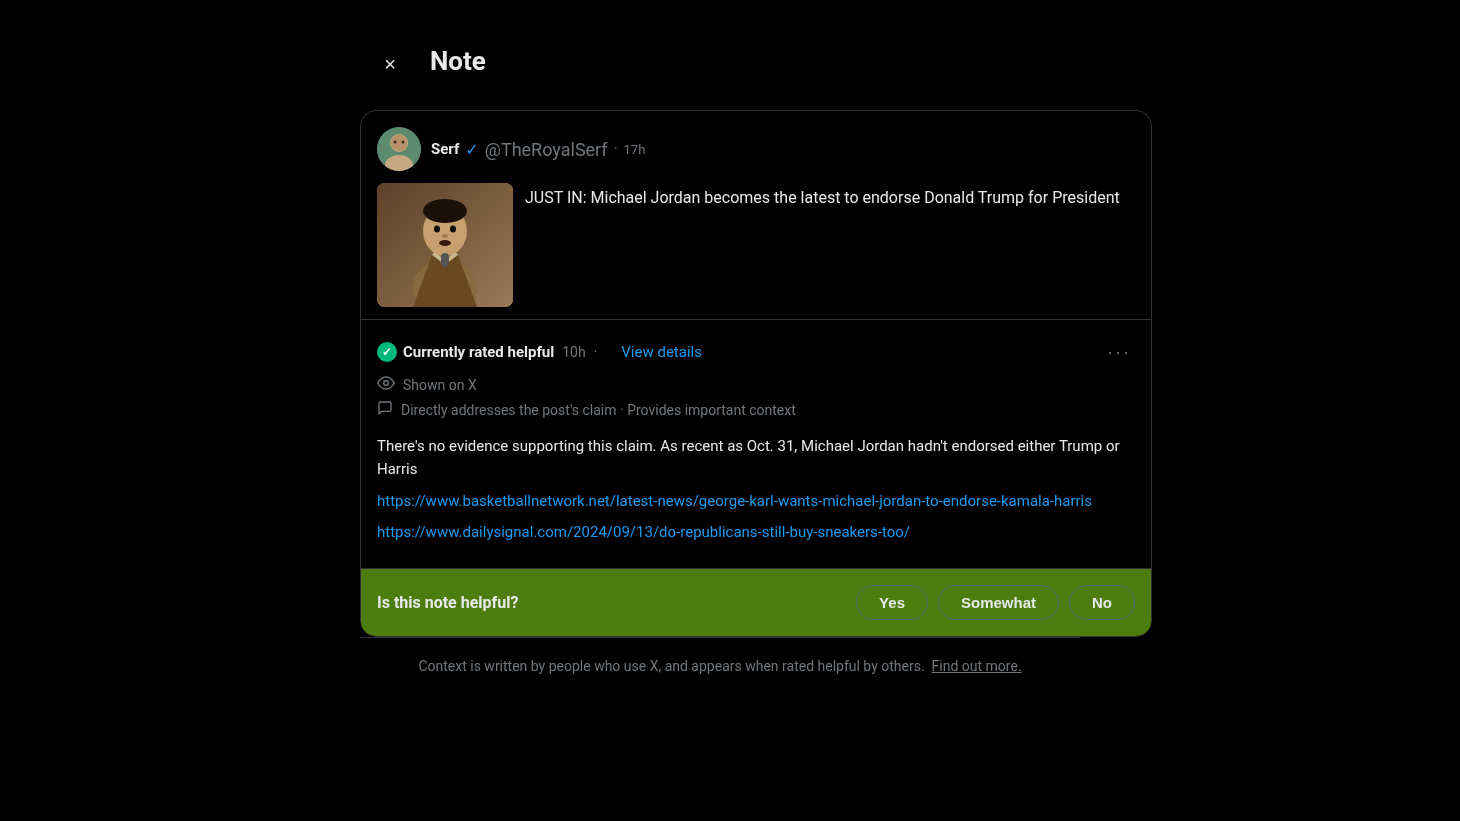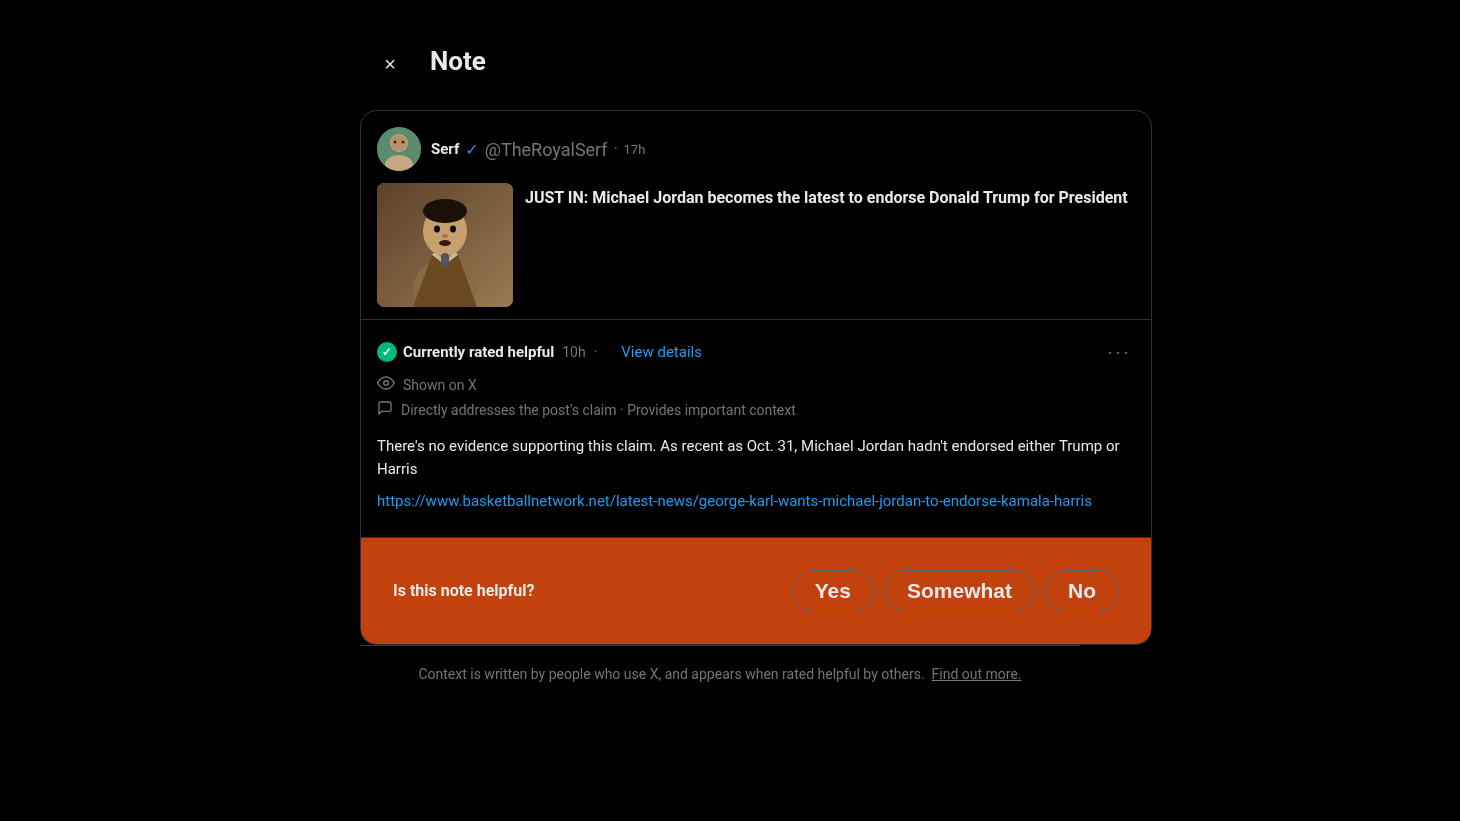--- a/index.html
+++ b/index.html
@@ -132,21 +132,21 @@
       height: 100%;
       background: linear-gradient(135deg, #5c4a32, #8B7355, #a08060);
       display: flex;
       align-items: center;
       justify-content: center;
       position: relative;
     }
 
     .tweet-headline {
       font-size: 16px;
-      font-weight: 700;
+      font-weight: 400;
       color: #e7e9ea;
       line-height: 1.4;
       padding-top: 4px;
     }
 
     
     .note-section {
       padding: 16px;
     }
 
@@ -249,45 +249,45 @@
     }
 
     .note-link {
       color: #1d9bf0;
       text-decoration: none;
       word-break: break-all;
     }
 
     
     .helpful-footer {
-      padding: 32px;
+      padding: 16px;
       border-top: 1px solid #2f3336;
       display: flex;
       align-items: center;
       justify-content: space-between;
-      background: #c2410c;
+      background: #4d7c0f;
     }
 
     .helpful-question {
       font-size: 16px;
       font-weight: 700;
       color: #e7e9ea;
     }
 
     .vote-buttons {
       display: flex;
       gap: 10px;
     }
 
     .vote-btn {
       background: none;
       border: 1px solid #536471;
       border-radius: 9999px;
       color: #e7e9ea;
-      font-size: 21px;
+      font-size: 15px;
       font-weight: 600;
       padding: 8px 22px;
       cursor: pointer;
       transition: background 0.15s, border-color 0.15s;
     }
 
     
     .context-bar {
       width: 720px;
       text-align: center;
@@ -423,20 +423,23 @@
           </svg>
         </span>
         <span>Directly addresses the post's claim · Provides important context</span>
       </div>
 
       <div class="note-body">
         <p>There's no evidence supporting this claim. As recent as Oct. 31, Michael Jordan hadn't endorsed either Trump or Harris</p>
         <p>
           <a href="#" class="note-link">https://www.basketballnetwork.net/latest-news/george-karl-wants-michael-jordan-to-endorse-kamala-harris</a>
         </p>
+        <p>
+          <a href="#" class="note-link">https://www.dailysignal.com/2024/09/13/do-republicans-still-buy-sneakers-too/</a>
+        </p>
       </div>
 
     </div>
 
     <div class="helpful-footer">
       <span class="helpful-question">Is this note helpful?</span>
       <div class="vote-buttons">
         <button class="vote-btn">Yes</button>
         <button class="vote-btn">Somewhat</button>
         <button class="vote-btn">No</button>

